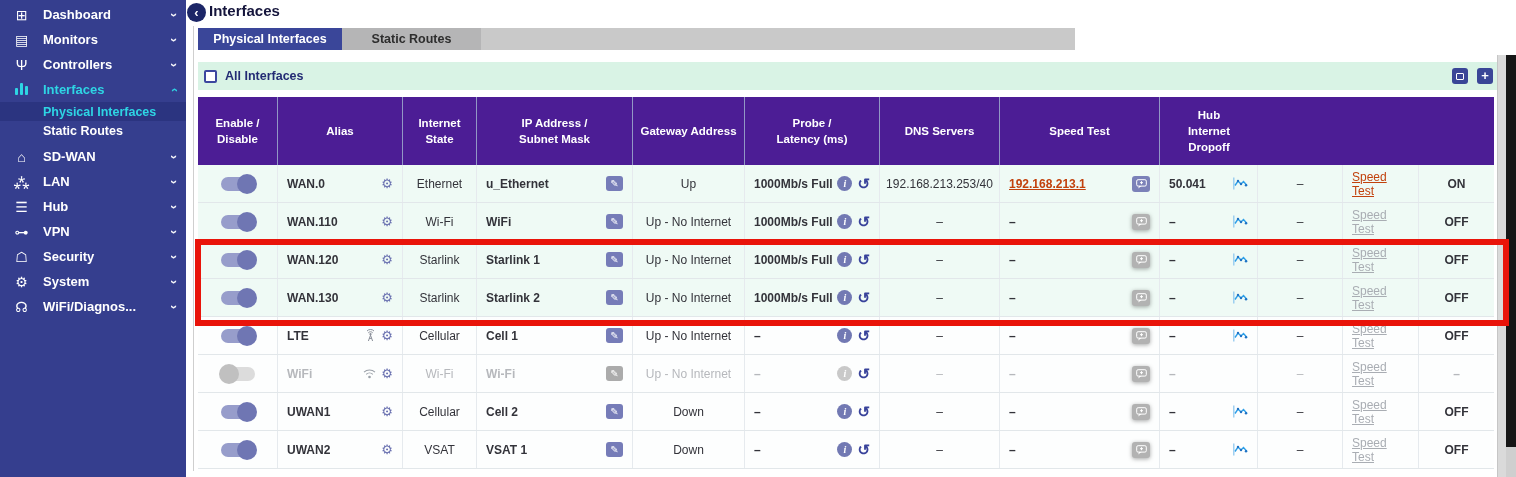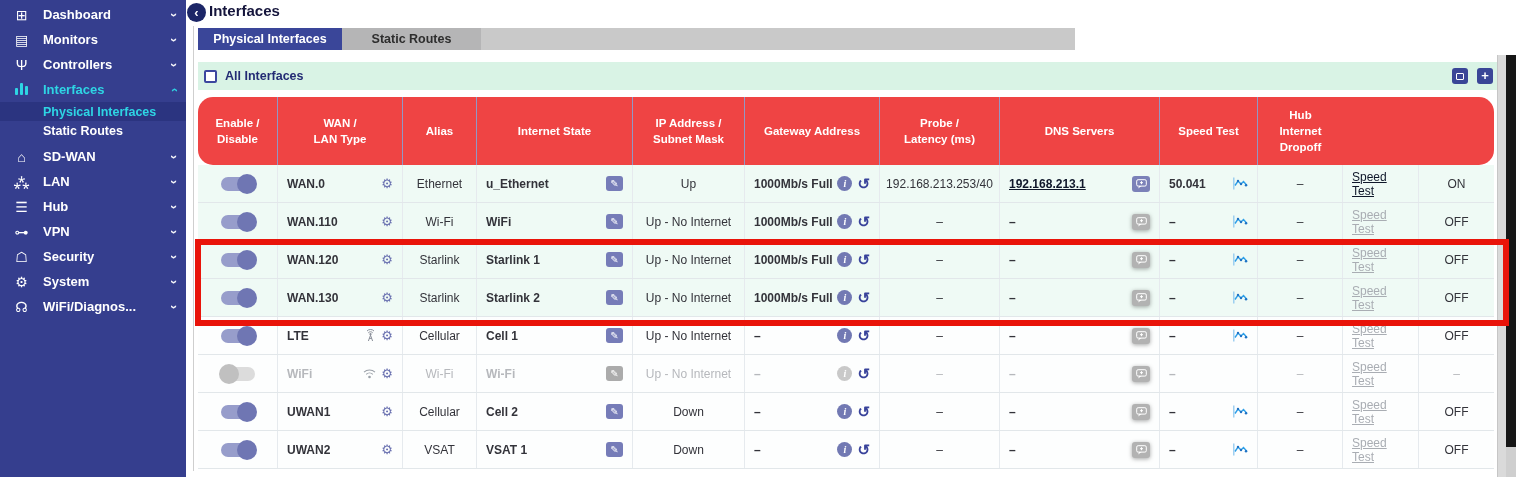--- a/index.html
+++ b/index.html
@@ -41,21 +41,21 @@
   .band-label { font-size:12.5px; font-weight:700; color:#232b74; }
   .band-right { margin-left:auto; display:flex; align-items:center; gap:9px; }
   .sq-btn { width:16px; height:16px; border-radius:3px; background:#3a4697; color:#fff; display:flex; align-items:center; justify-content:center; cursor:pointer; flex:none; }
   .sq-btn .plus { font-size:13px; font-weight:700; line-height:1; margin-top:-1px; }
   .inner-sq { width:8px; height:7px; border:1.5px solid #fff; border-radius:1px; }
   .add-label { font-size:13px; font-weight:700; color:#28317f; cursor:pointer; }
 
   
   .table { position:absolute; left:198px; top:97px; width:1296px; z-index:1; }
   .thead, .trow { display:grid; grid-template-columns:80px 125px 74px 156px 112px 135px 120px 160px 98px 85px 76px 75px; }
-  .thead { background:#ef4444; height:68px;border-radius:15px; }
+  .thead { background:#4c1d95; height:68px; }
   .th { display:flex; align-items:center; justify-content:center; text-align:center; color:#fff; font-size:11.5px; font-weight:700; line-height:1.4; border-right:1px solid #9297c5; white-space:pre-line; padding:0 4px; }
   .th:last-child { border-right:none; }
   .trow { height:38px; background:#fdfefe; border-bottom:1px solid #e2e7ea; }
   .trow.tint { background:#effaf5; }
   .td { display:flex; align-items:center; justify-content:center; font-size:12px; color:#33333a; border-right:1px solid #e6eaee; padding:0 9px; min-width:0; gap:5px; }
   .td:last-child { border-right:none; }
   .td.left { justify-content:flex-start; }
   .td .grow { flex:1; text-align:left; white-space:nowrap; overflow:hidden;font-weight:bold; }
   .trow.dim .td, .trow.dim .grow { color:#b6b8bc; }
 
@@ -65,23 +65,23 @@
   .tg.off::after { left:-2px; right:auto; background:#c0c0c0; }
 
   .gear { color:#6a71b0; font-size:13px; line-height:1; cursor:pointer; flex:none; }
   .reset { color:#39439b; font-size:15px; font-weight:700; line-height:1; cursor:pointer; flex:none; }
   .info { width:15px; height:15px; border-radius:50%; background:#7279b3; color:#fff; font-size:10px; font-weight:700; font-style:italic; display:inline-flex; align-items:center; justify-content:center; cursor:pointer; flex:none; font-family:"Liberation Serif", serif; }
   .info.dimmed { background:#c9c9c9; }
   .edit { width:17px; height:15px; border-radius:3px; background:#767cb8; color:#fff; font-size:10px; display:flex; align-items:center; justify-content:center; cursor:pointer; flex:none; }
   .edit.dimmed { background:#ababab; }
   .ping { width:18px; height:16px; border-radius:3px; background:#7b81b8; display:flex; align-items:center; justify-content:center; cursor:pointer; flex:none; }
   .ping.dimmed { background:#b2b2b2; box-shadow:0 1px 4px rgba(0,0,0,.35); }
-  .lnk { color:#0f172a; text-decoration:underline; cursor:pointer; }
+  .lnk { color:#c2410c; text-decoration:underline; cursor:pointer; }
   .lnk-gray { color:#a9adb3; text-decoration:underline; cursor:pointer; }
-  .hubv { font-weight:400; }
+  .hubv { font-weight:700; }
   .chart-ic { cursor:pointer; flex:none; }
 
   
   .red-box { position:absolute; left:195px; top:239px; width:1314px; height:87px; border:6px solid #e9140a; z-index:6; pointer-events:none; }
   .scroll-track { position:absolute; left:1497px; top:55px; width:9px; height:422px; background:#dadada; border-left:1px solid #c6c6c6; z-index:4; }
   .win-edge { position:absolute; left:1506px; top:55px; width:10px; height:392px; background:#161616; z-index:4; }
   .win-edge-b { position:absolute; left:1506px; top:447px; width:10px; height:30px; background:#cfcfcf; z-index:4; }
 </style>
 </head>
 <body>
@@ -177,22 +177,20 @@
         <span class="plus">+</span>
       </div>
     <div class="add-label">Add New Starlink</div>
   </div>
 </div>
 
 <div class="table">
   <div class="thead" id="thead">
       <div class="th">Enable /
 Disable</div>
-      <div class="th">WAN /
-LAN Type</div>
       <div class="th">Alias</div>
       <div class="th">Internet State</div>
       <div class="th">IP Address /
 Subnet Mask</div>
       <div class="th">Gateway Address</div>
       <div class="th">Probe /
 Latency (ms)</div>
       <div class="th">DNS Servers</div>
       <div class="th">Speed Test</div>
       <div class="th">Hub

